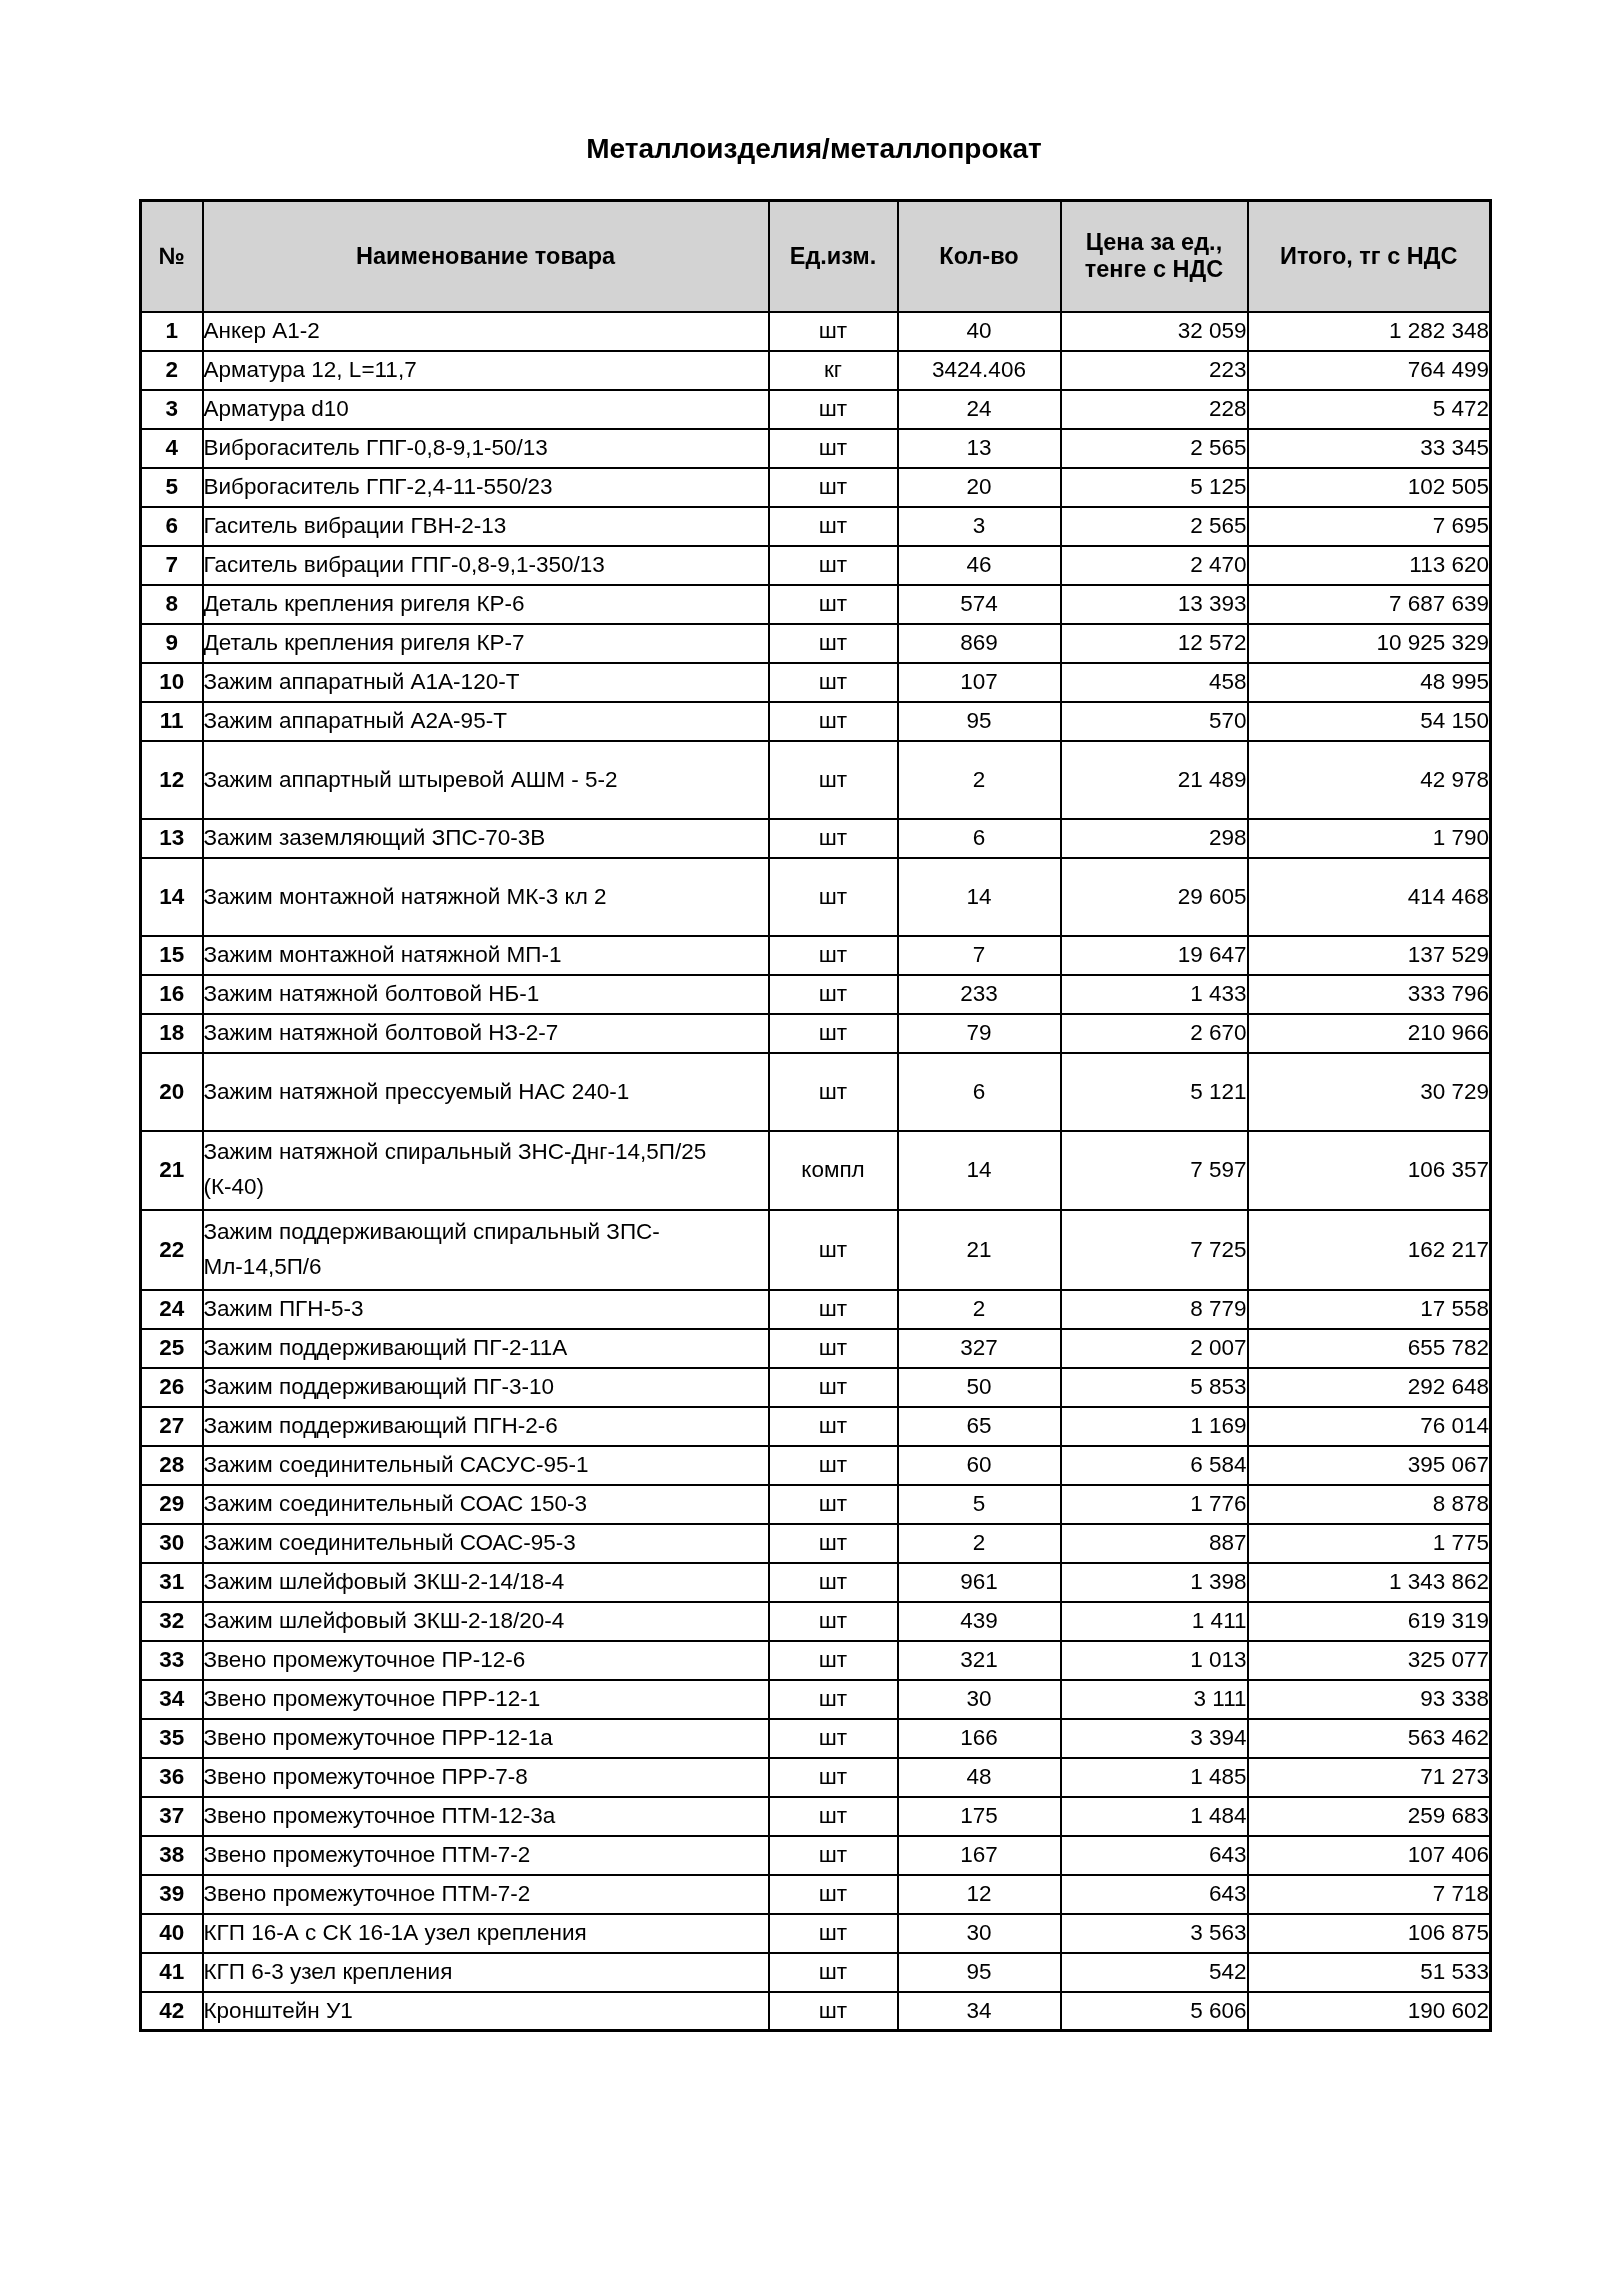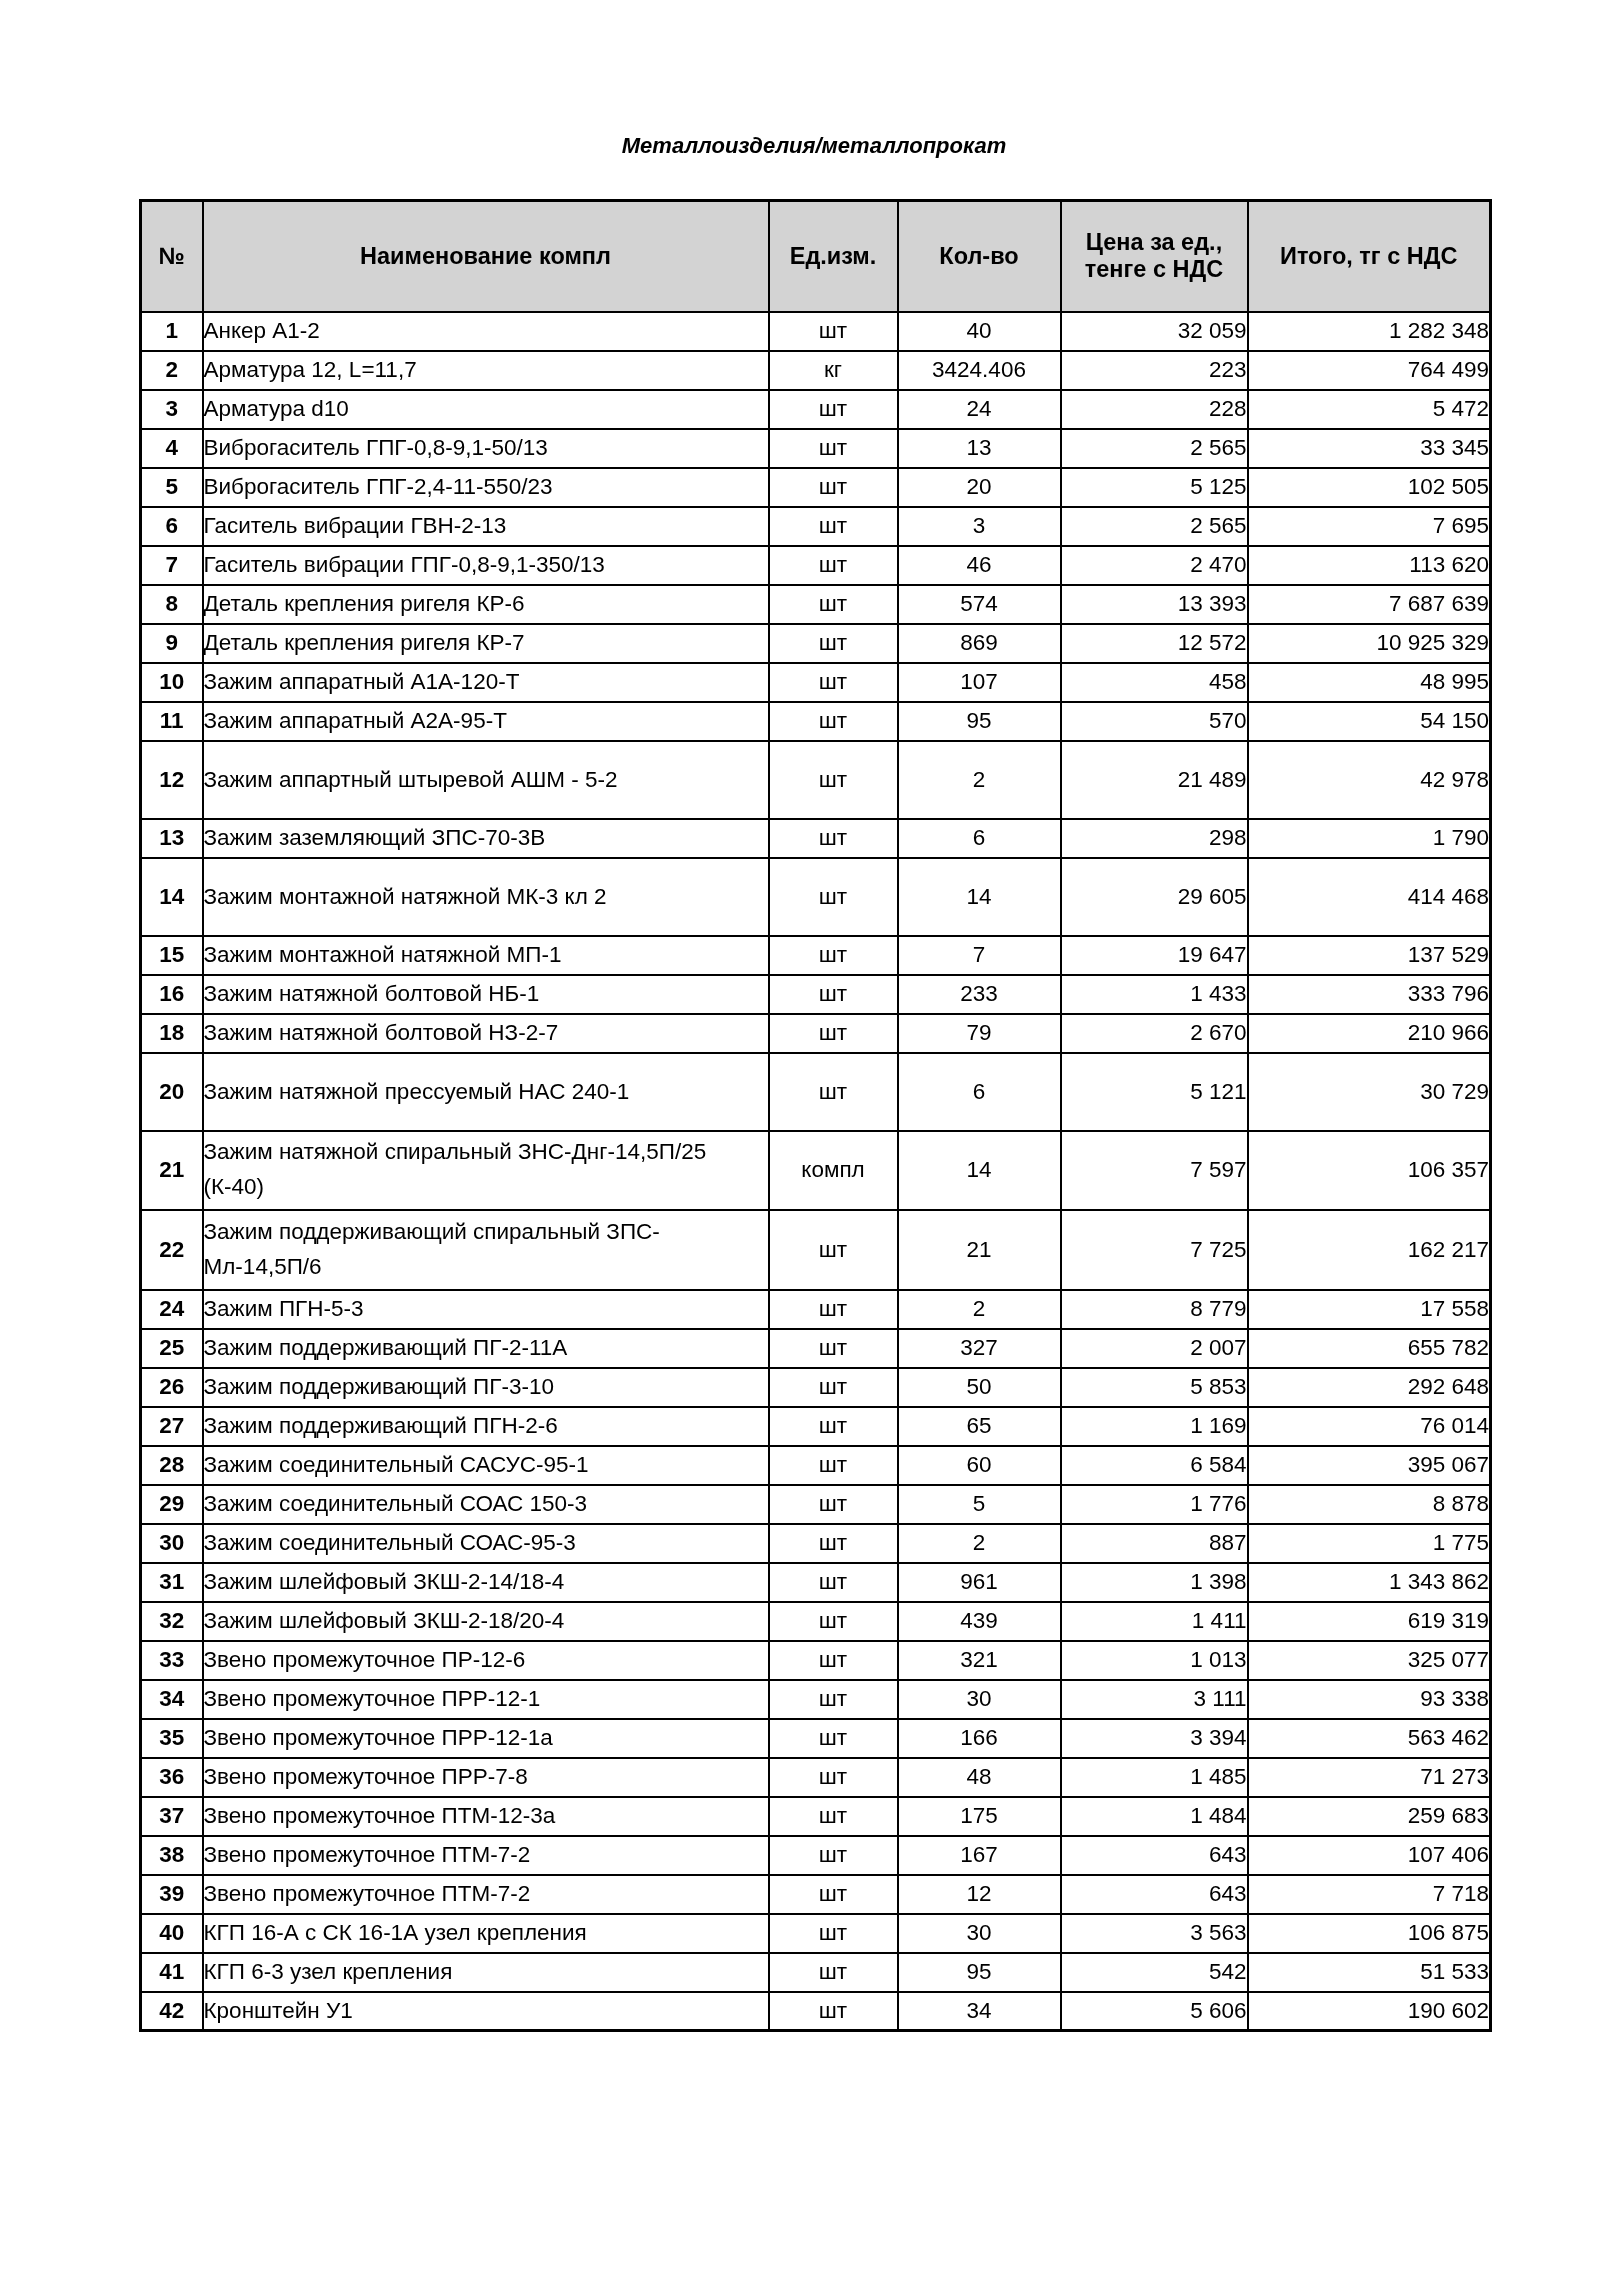--- a/index.html
+++ b/index.html
@@ -16,24 +16,23 @@
     background: #ffffff;
     overflow: hidden;
   }
   .title {
     position: absolute;
     top: 133px;
     left: 139px;
     width: 1350px;
     margin: 0;
     text-align: center;
-    font-size: 22px;
+    font-size: 28px;
     font-weight: bold;
     letter-spacing: 0px;
-    font-style: italic;
   }
   table.main-table {
     position: absolute;
     left: 139px;
     top: 199px;
     border-collapse: collapse;
     table-layout: fixed;
     width: 1350px;
     border: 3.9px solid #000;
   }
@@ -76,21 +75,21 @@
       <col style="width:62px">
       <col style="width:566px">
       <col style="width:129px">
       <col style="width:163px">
       <col style="width:187px">
       <col style="width:243px">
     </colgroup>
     <thead>
       <tr>
         <th>№</th>
-        <th>Наименование компл</th>
+        <th>Наименование товара</th>
         <th>Ед.изм.</th>
         <th>Кол-во</th>
         <th>Цена за ед., тенге с НДС</th>
         <th>Итого, тг с НДС</th>
       </tr>
     </thead>
     <tbody id="table-body">
         <tr>
           <td class="cell-num">1</td>
           <td class="cell-name">Анкер А1-2</td>

